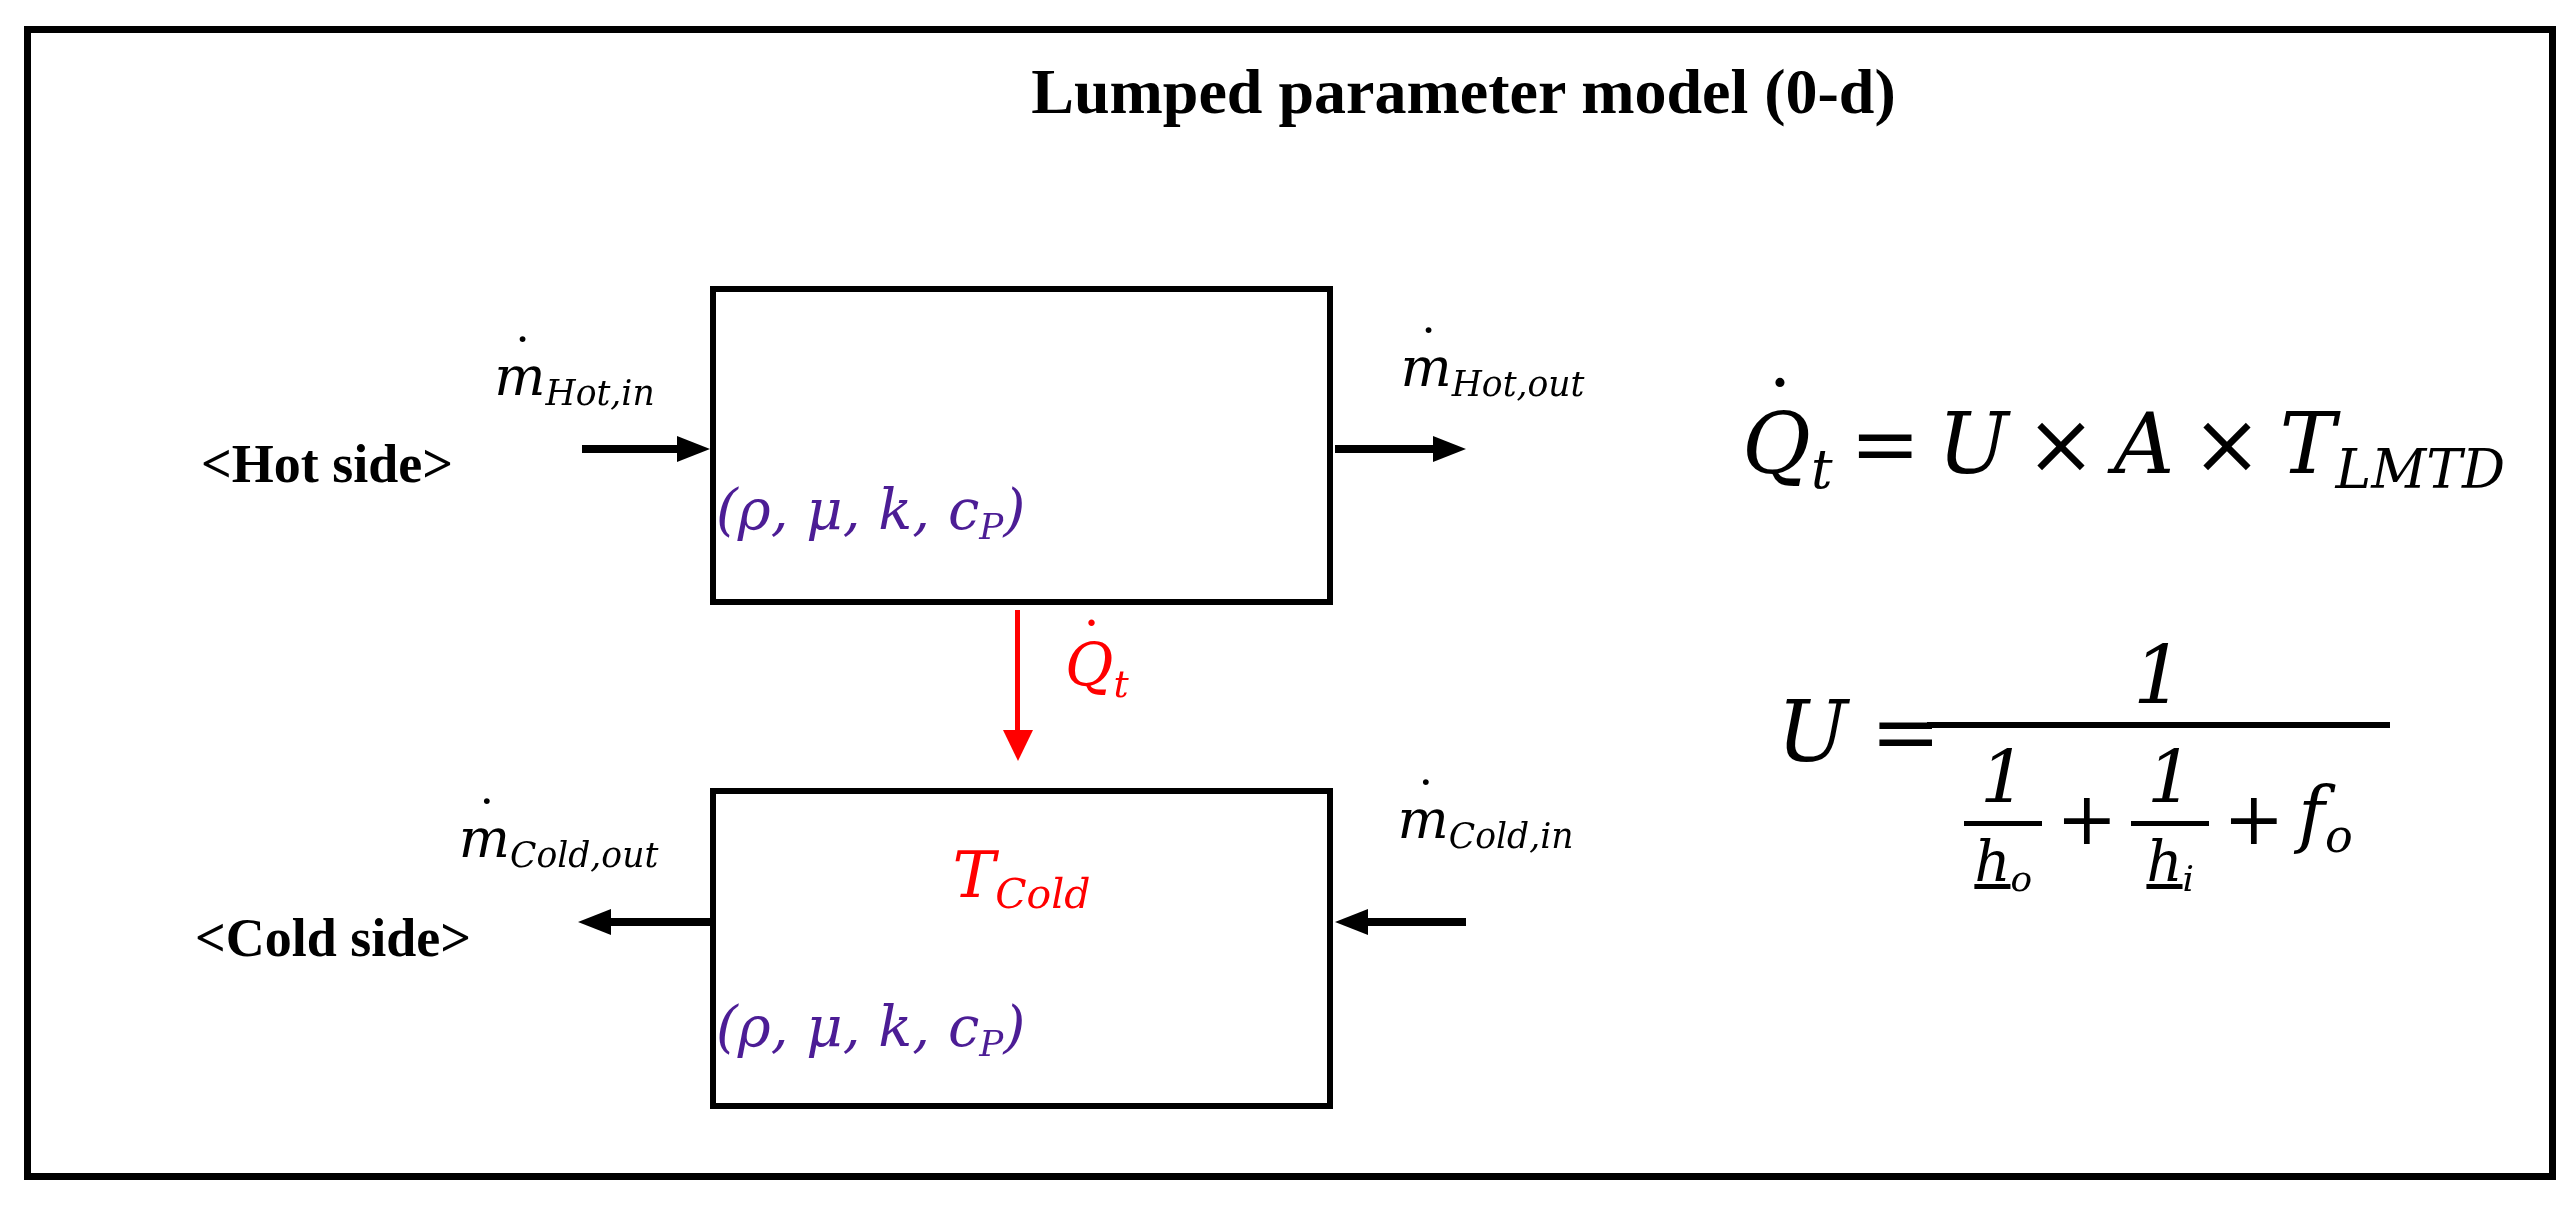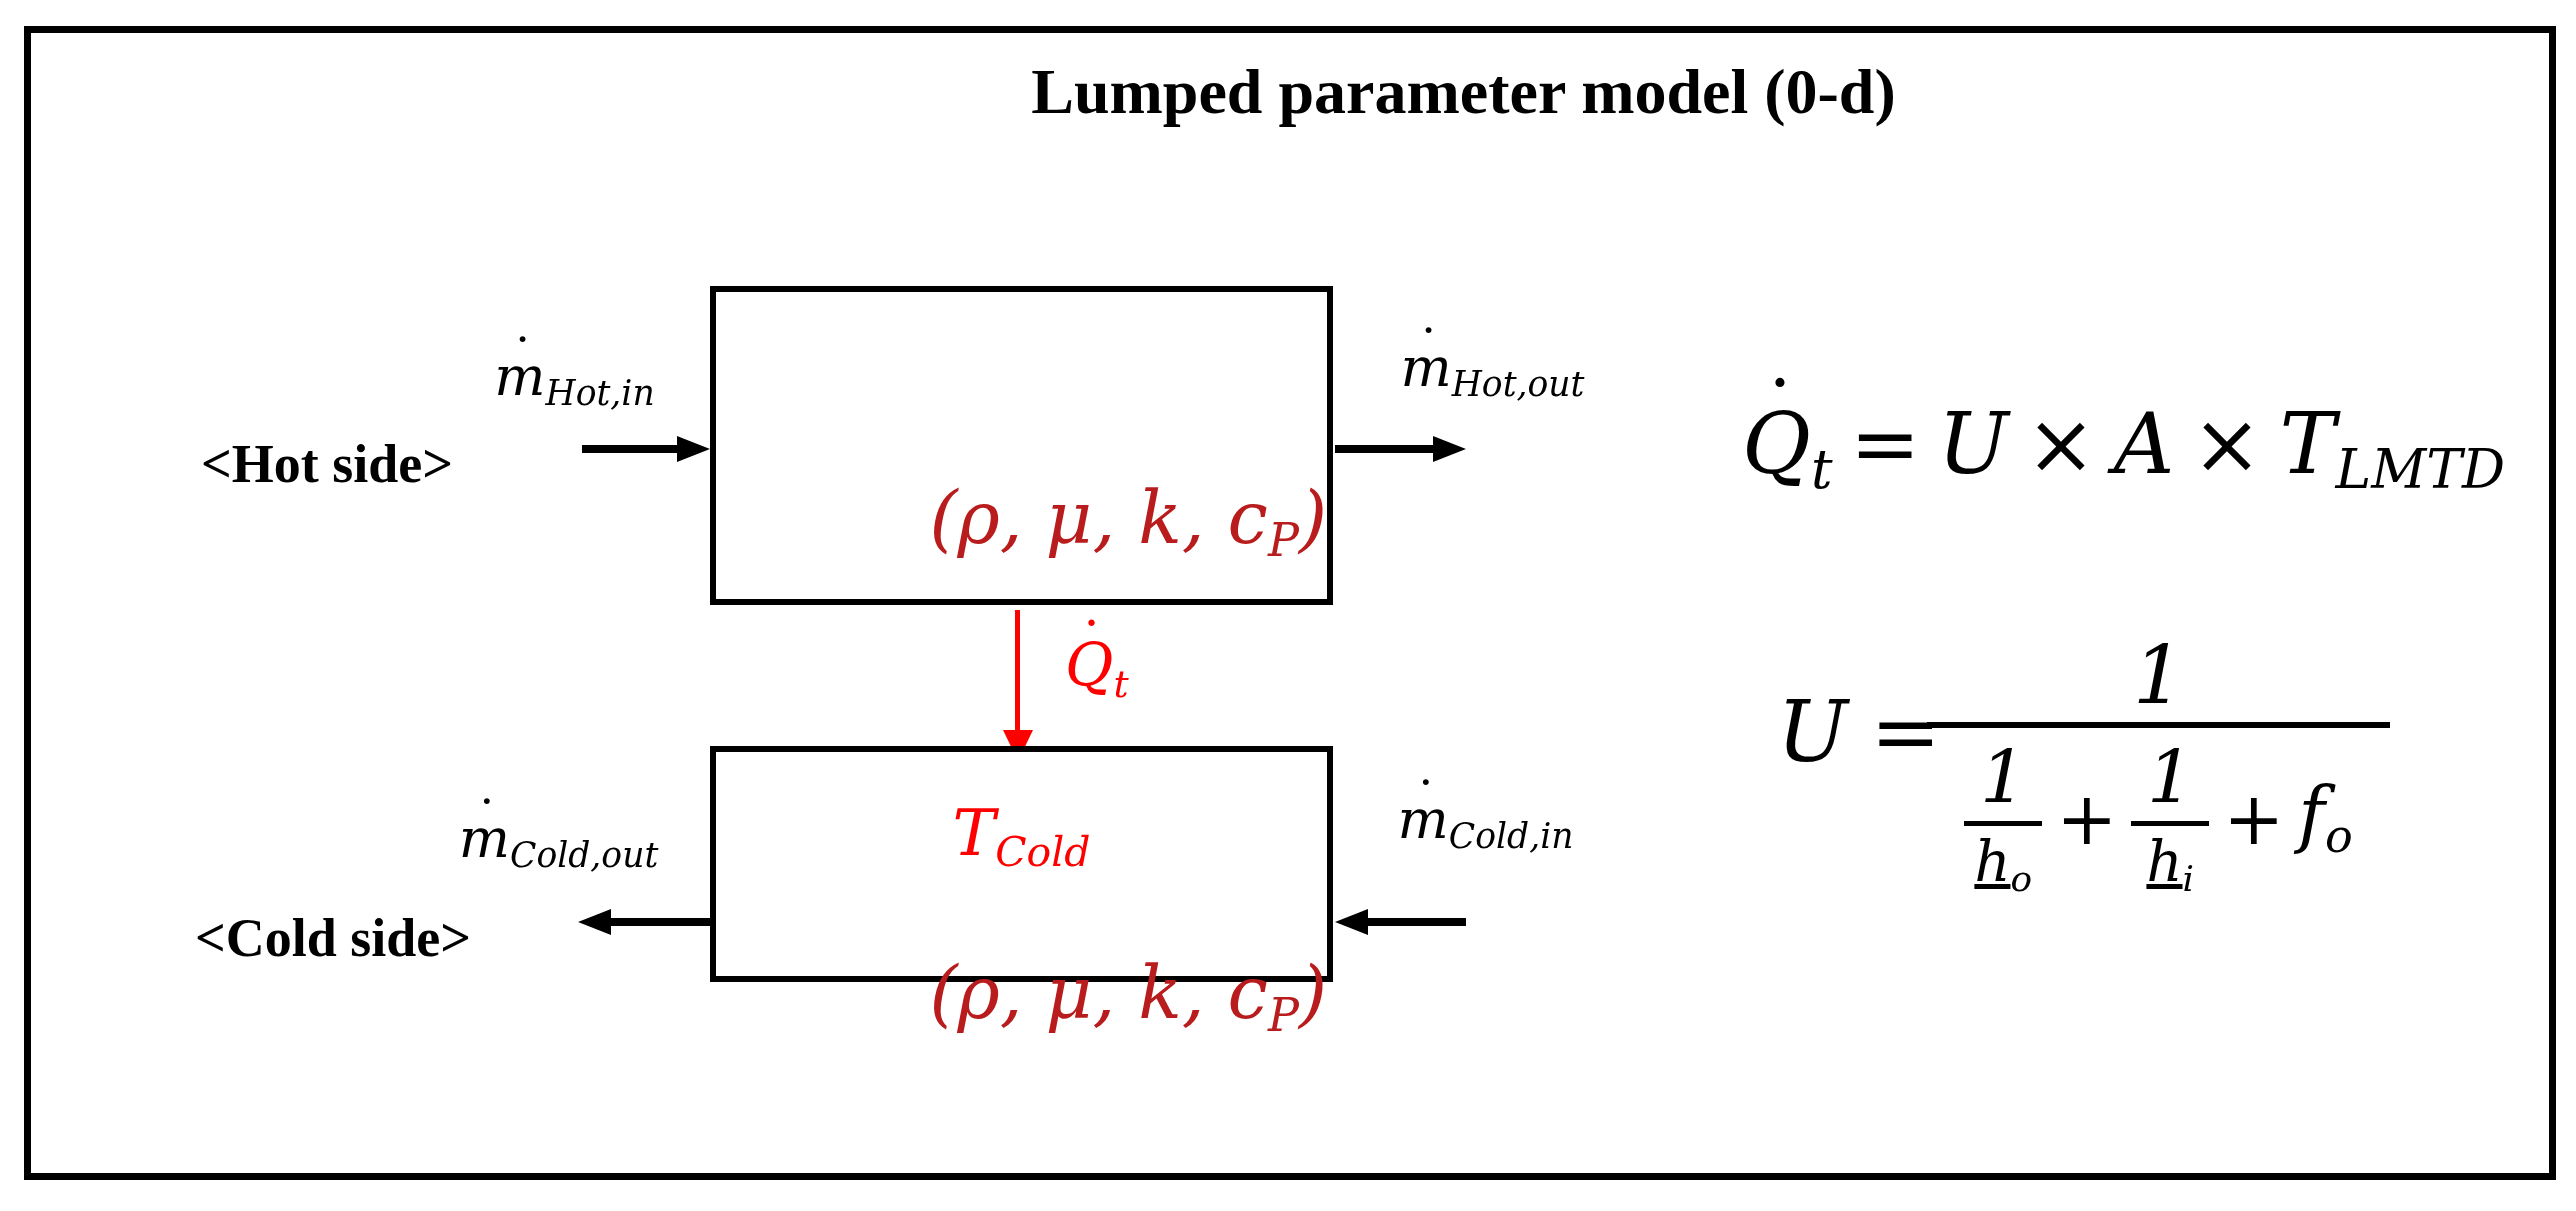--- a/index.html
+++ b/index.html
@@ -21,32 +21,32 @@
     position:absolute;left:1002px;top:57px;width:923px;
     text-align:center;font-weight:bold;font-size:64px;line-height:1.1;
     white-space:nowrap;
   }
   
   .pbox{
     position:absolute;left:710px;width:623px;
     border:6.1px solid #000;box-sizing:border-box;background:#fff;
   }
   #hot-box{top:286px;height:319px;}
-  #cold-box{top:746px;height:236px;}
+  #cold-box{top:788px;height:321px;}
   .temp-line{
     position:absolute;left:0;right:0;text-align:center;
     font-family:"DejaVu Serif",serif;font-style:italic;
     font-size:64px;line-height:1;color:#FF0000;white-space:nowrap;
   }
   #hot-box .temp-line{top:42px;}
   #cold-box .temp-line{top:49px;}
   .props-line{
-    position:absolute;left:0;right:0;text-align:right;
-    font-family:"DejaVu Serif",serif;font-style:italic;
-    font-size:72px;line-height:1;color:#b91c1c;white-space:nowrap;
+    position:absolute;left:0;right:0;text-align:left;
+    font-family:"DejaVu Serif",serif;font-style:italic;
+    font-size:56px;line-height:1;color:#4c1d95;white-space:nowrap;
   }
   #hot-box .props-line{top:190px;}
   #cold-box .props-line{top:205px;}
   
   .side-label{
     position:absolute;text-align:right;font-weight:bold;font-size:54px;
     line-height:1;white-space:nowrap;
   }
   #hot-side-label{left:44px;top:437px;width:409px;}
   #cold-side-label{left:44px;top:911px;width:427px;}

